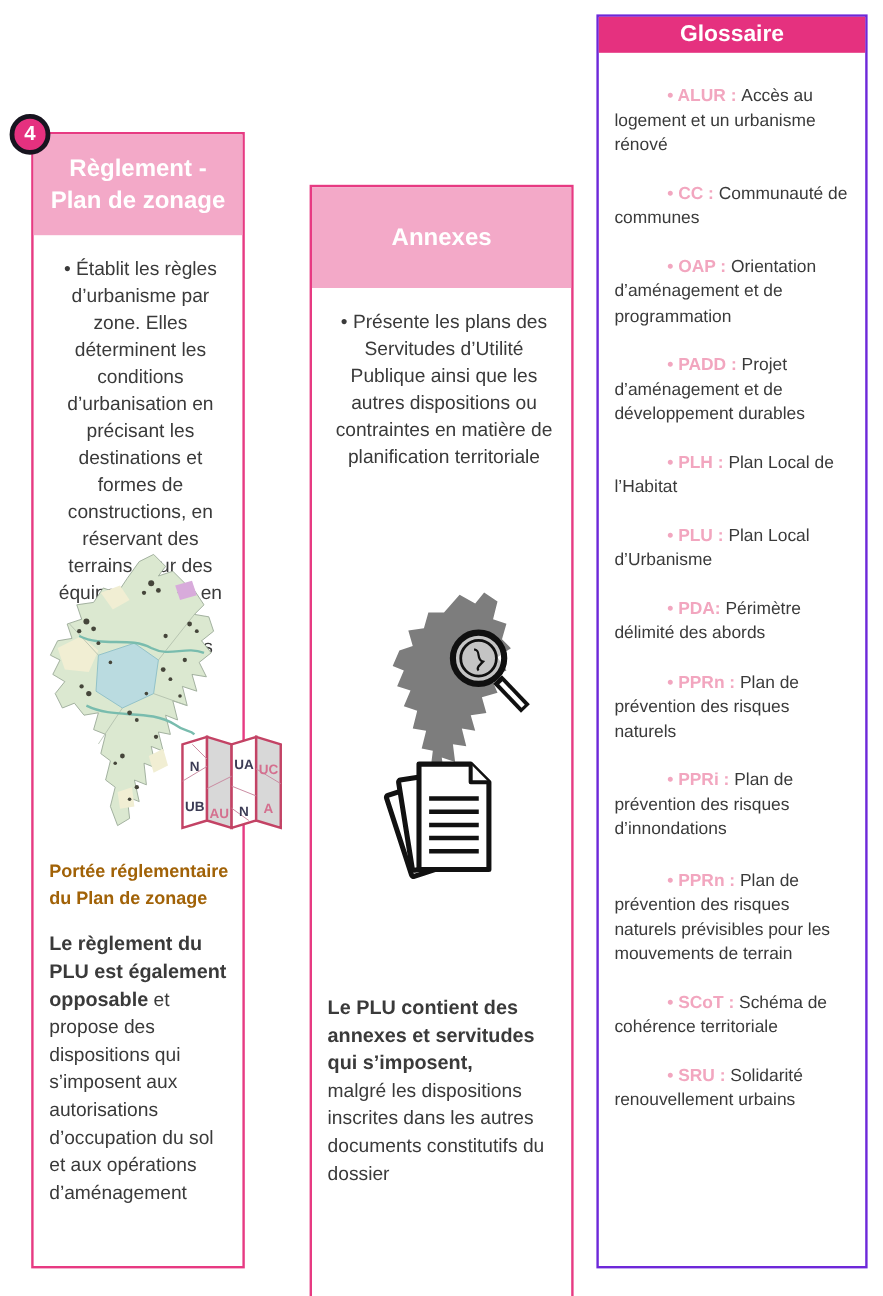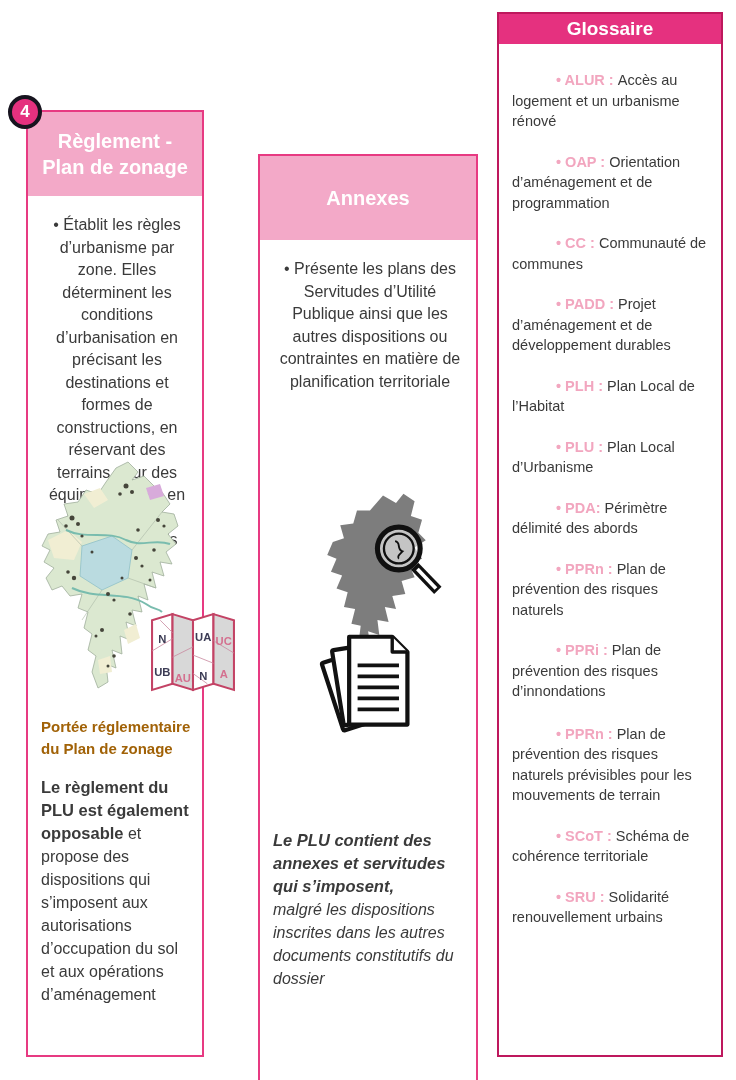--- a/index.html
+++ b/index.html
@@ -22,27 +22,27 @@
   .body-text{position:absolute;top:102px;left:13px;right:9px;font-size:16px;line-height:22.5px;text-align:center;}
 
   .map-block{position:absolute;top:346px;left:2px;width:206px;height:242px;}
   .terrain-svg{position:absolute;left:4px;top:2px;}
   .folded-map{position:absolute;left:120px;top:152px;}
 
   .subheading{position:absolute;top:604px;left:13px;right:8px;color:#a16207;font-weight:bold;
               font-size:15px;line-height:22px;}
   .closing{position:absolute;top:664px;left:13px;right:8px;font-size:16px;line-height:23px;}
   .closing b{font-size:16.5px;}
-  .card.mid .closing{top:673px;font-style:italic;}
+  .card.mid .closing{top:673px;}
 
   .territory-block{position:absolute;top:334px;left:48px;}
   .docs-block{position:absolute;top:474px;left:52px;}
 
   
-  .card.gloss{left:497px;top:12px;width:226px;height:1045px;border:2px solid #be185d;}
+  .card.gloss{left:497px;top:12px;width:226px;height:1045px;border:2px solid #6d28d9;}
   .gloss-header{height:30px;background:#e5317f;display:flex;align-items:center;justify-content:center;}
   .gloss-header span{color:#fff;font-weight:bold;font-size:19px;}
   .gloss-list{padding:26px 10px 0 13px;}
   .gl-entry{margin:0 0 20px 0;font-size:14.5px;line-height:20.5px;}
   .gl-entry.gap{margin-top:22px;}
   .gl-term{color:#f2a6bf;font-weight:bold;margin-left:44px;}
   .gl-def{color:#3a3a3a;}
 </style>
 </head>
 <body>
@@ -161,22 +161,22 @@
 
     <div class="closing"><b>Le PLU contient des annexes et servitudes qui s’imposent,</b><br><span>malgré les dispositions inscrites dans les autres documents constitutifs du dossier</span></div>
   </div>
 
   <div class="card gloss">
     <div class="gloss-header">
       <span>Glossaire</span>
     </div>
     <div class="gloss-list">
       <p class="gl-entry"><span class="gl-term">• ALUR : </span><span class="gl-def">Accès au logement et un urbanisme rénové</span></p>
+      <p class="gl-entry"><span class="gl-term">• CC : </span><span class="gl-def">Communauté de communes</span></p>
       <p class="gl-entry"><span class="gl-term">• OAP : </span><span class="gl-def">Orientation d’aménagement et de programmation</span></p>
-      <p class="gl-entry"><span class="gl-term">• CC : </span><span class="gl-def">Communauté de communes</span></p>
       <p class="gl-entry"><span class="gl-term">• PADD : </span><span class="gl-def">Projet d’aménagement et de développement durables</span></p>
       <p class="gl-entry"><span class="gl-term">• PLH : </span><span class="gl-def">Plan Local de l’Habitat</span></p>
       <p class="gl-entry"><span class="gl-term">• PLU : </span><span class="gl-def">Plan Local d’Urbanisme</span></p>
       <p class="gl-entry"><span class="gl-term">• PDA: </span><span class="gl-def">Périmètre délimité des abords</span></p>
       <p class="gl-entry"><span class="gl-term">• PPRn : </span><span class="gl-def">Plan de prévention des risques naturels</span></p>
       <p class="gl-entry"><span class="gl-term">• PPRi : </span><span class="gl-def">Plan de prévention des risques d’innondations</span></p>
       <p class="gl-entry gap"><span class="gl-term">• PPRn : </span><span class="gl-def">Plan de prévention des risques naturels prévisibles pour les mouvements de terrain</span></p>
       <p class="gl-entry"><span class="gl-term">• SCoT : </span><span class="gl-def">Schéma de cohérence territoriale</span></p>
       <p class="gl-entry"><span class="gl-term">• SRU : </span><span class="gl-def">Solidarité renouvellement urbains</span></p>
     </div>

